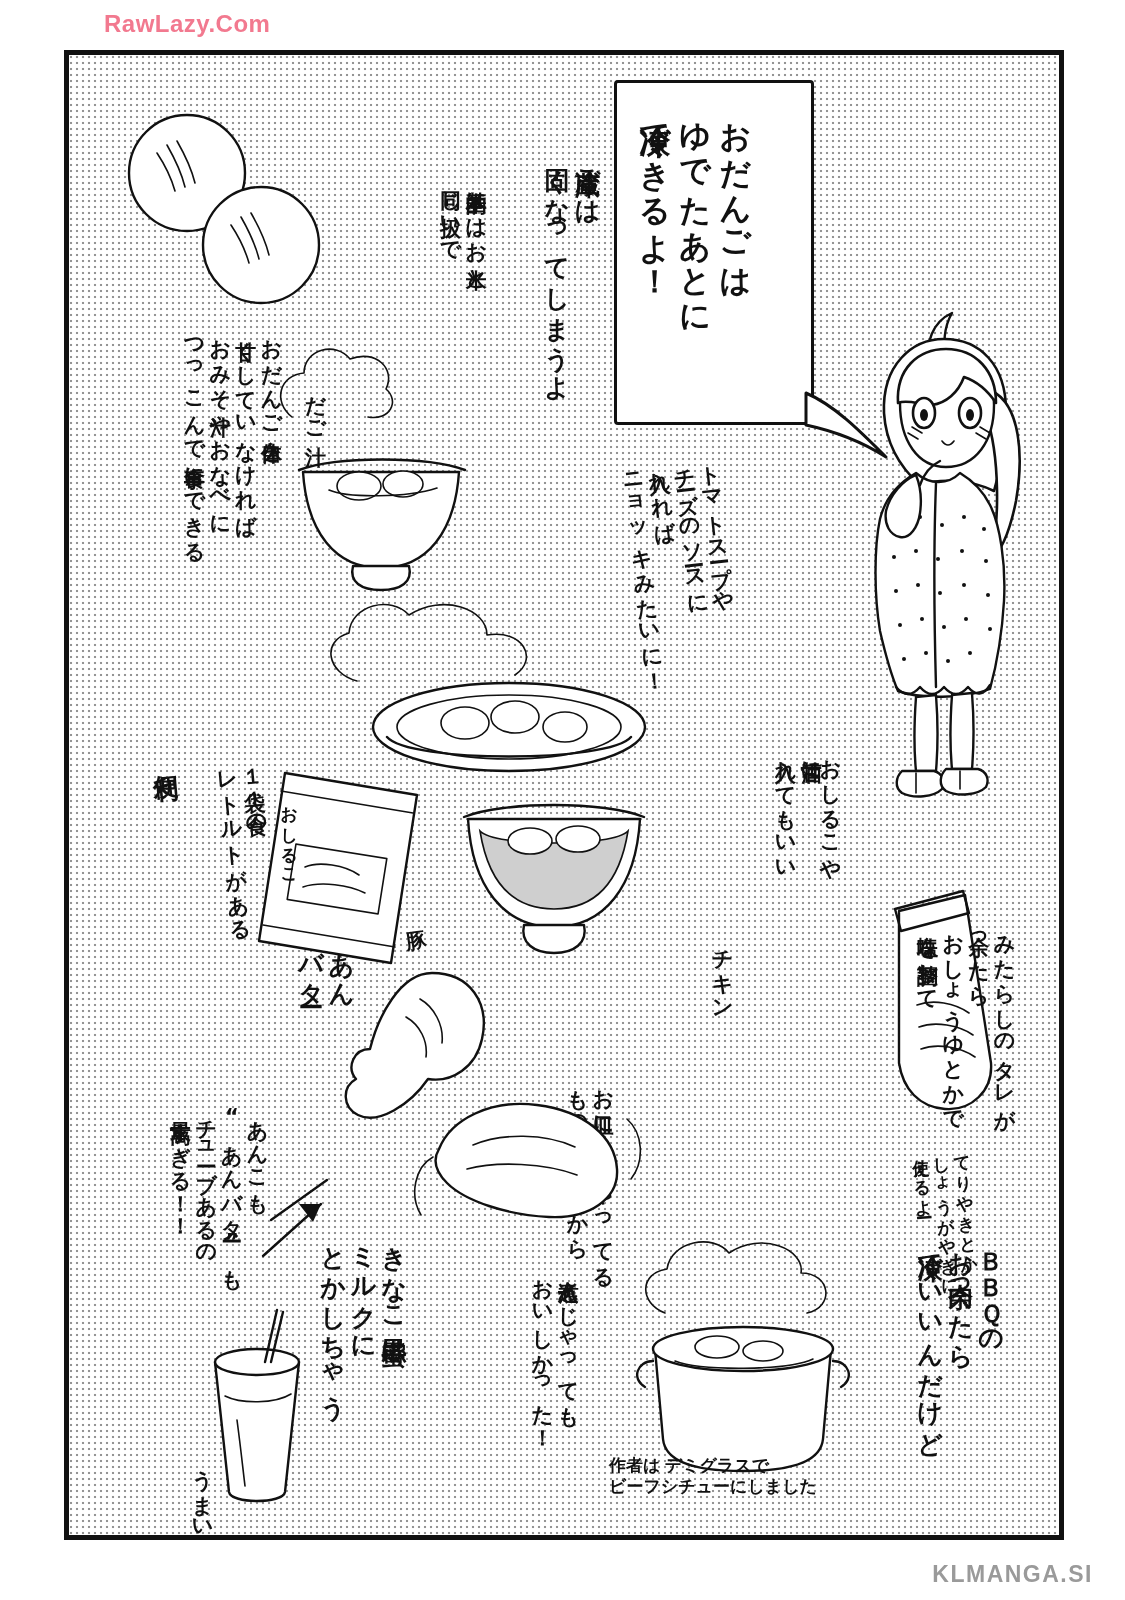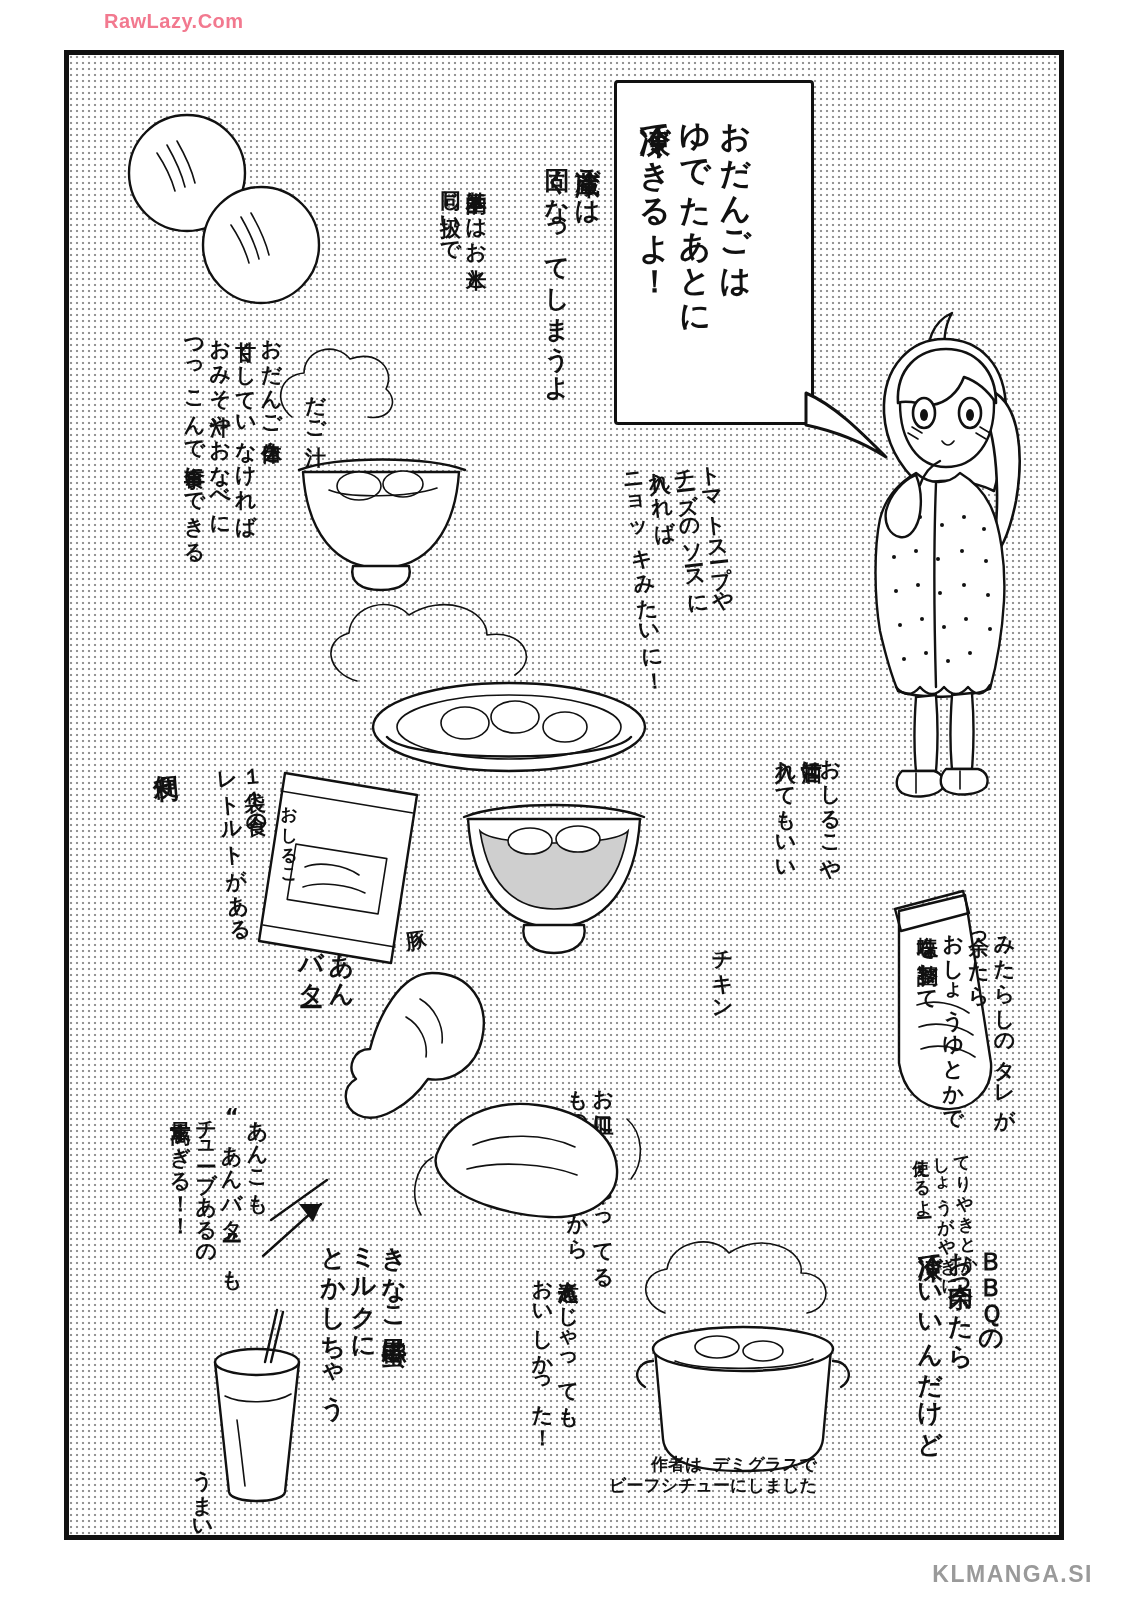--- a/index.html
+++ b/index.html
@@ -15,21 +15,21 @@
     overflow: hidden;
   }
 
   
   #wm-top {
     position: absolute;
     left: 104px;
     top: 10px;
     font-family: "Liberation Sans", sans-serif;
     font-weight: bold;
-    font-size: 20px;
+    font-size: 24px;
     letter-spacing: 0.5px;
     color: #f2798f;
   }
   #wm-bottom {
     position: absolute;
     right: 32px;
     bottom: 12px;
     font-family: "Liberation Sans", sans-serif;
     font-weight: bold;
     font-size: 23px;
@@ -59,25 +59,24 @@
     writing-mode: vertical-rl;
     text-orientation: upright;
     font-family: "DejaVu Sans", sans-serif;
     color: #111;
     line-height: 1.22;
     white-space: pre;
     letter-spacing: 1px;
   }
   .htext {
     position: absolute;
-    font-family: Liberation Mono, monospace;
+    font-family: Liberation Serif, serif;
     color: #111;
     white-space: pre;
     line-height: 1.25;
-    text-align: right;
   }
 
   
   #bubble {
     position: absolute;
     left: 545px;
     top: 25px;
     width: 200px;
     height: 345px;
     border: 3px solid #111;

